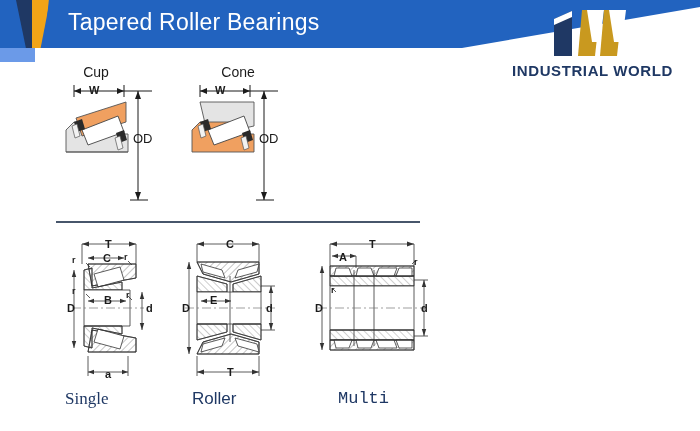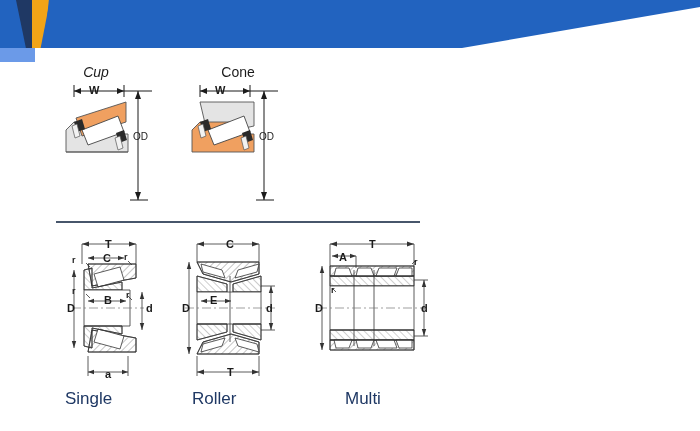--- a/index.html
+++ b/index.html
@@ -57,44 +57,60 @@
 
   .diag-cap{
     position:absolute;font-size:14px;color:#1b1b1b;text-align:center;
     white-space:nowrap;
   }
   .dim-txt{
     position:absolute;font-size:11px;color:#1b1b1b;
     font-weight:bold;white-space:nowrap;
   }
   .od-txt{
-    position:absolute;font-size:10px;color:#1b1b1b;white-space:nowrap;
+    position:absolute;font-size:13px;color:#1b1b1b;white-space:nowrap;
   }
 
   
   .bot-cap{
     position:absolute;top:389px;font-size:17px;color:#1f3864;
     white-space:nowrap;
   }
 
   svg{display:block;overflow:visible;}
 </style>
 </head>
 <body>
 
 <div class="page">
 
   <div class="header-bar"></div>
   <div class="hdr-tri-navy"></div>
   <div class="hdr-tri-gold"></div>
   <div class="hdr-tri-blue2"></div>
+  <div class="hdr-title">Tapered Roller Bearings</div>
   <div class="accent-block"></div>
 
-
-  <div class="diag-cap" style="left:66px;top:64px;width:60px;font-style:italic;">Cup</div>
+  <div class="logo-wrap">
+    <div class="logo-mark">
+      <svg width="110" height="48" viewBox="0 0 110 48">
+
+        <polygon points="6,11 24,3 24,48 6,48" fill="#1f3864"></polygon>
+        <polygon points="6,11 24,3 24,9 6,17" fill="#ffffff"></polygon>
+
+        <polygon points="34,2 52,2 47,48 30,48" fill="#c9991f"></polygon>
+        <polygon points="39,2 56,2 52,34 44,34" fill="#ffffff"></polygon>
+        <polygon points="56,2 74,2 69,48 52,48" fill="#c9991f"></polygon>
+        <polygon points="61,2 78,2 74,34 66,34" fill="#ffffff"></polygon>
+      </svg>
+    </div>
+    <div class="logo-name">INDUSTRIAL WORLD</div>
+  </div>
+
+  <div class="diag-cap" style="left:66px;top:64px;width:60px;">Cup</div>
 
   <div style="position:absolute;left:60px;top:82px;">
     <svg width="110" height="90" viewBox="0 0 110 90">
 
       <line x1="14" y1="9" x2="64" y2="9" stroke="#1b1b1b" stroke-width="1"></line>
       <polygon points="14,9 21,6 21,12" fill="#1b1b1b"></polygon>
       <polygon points="64,9 57,6 57,12" fill="#1b1b1b"></polygon>
       <line x1="14" y1="3" x2="14" y2="15" stroke="#1b1b1b" stroke-width="1"></line>
       <line x1="64" y1="3" x2="64" y2="15" stroke="#1b1b1b" stroke-width="1"></line>
 
@@ -366,17 +382,17 @@
     </svg>
   </div>
 
   <div class="dim-txt" style="left:369px;top:238px;">T</div>
   <div class="dim-txt" style="left:339px;top:251px;">A</div>
   <div class="dim-txt" style="left:315px;top:302px;">D</div>
   <div class="dim-txt" style="left:421px;top:302px;">d</div>
   <div class="dim-txt" style="left:414px;top:257px;font-size:9px;">r</div>
   <div class="dim-txt" style="left:331px;top:285px;font-size:9px;">r</div>
 
-  <div class="bot-cap" style="left:65px;">Single</div>
+  <div class="bot-cap" style="left:65px;font-family:Liberation Serif, serif;">Single</div>
   <div class="bot-cap" style="left:192px;">Roller</div>
-  <div class="bot-cap" style="left:345px;">Multi</div>
+  <div class="bot-cap" style="left:338px;font-family:Liberation Mono, monospace;">Multi</div>
 
 </div>
 
 </body></html>

